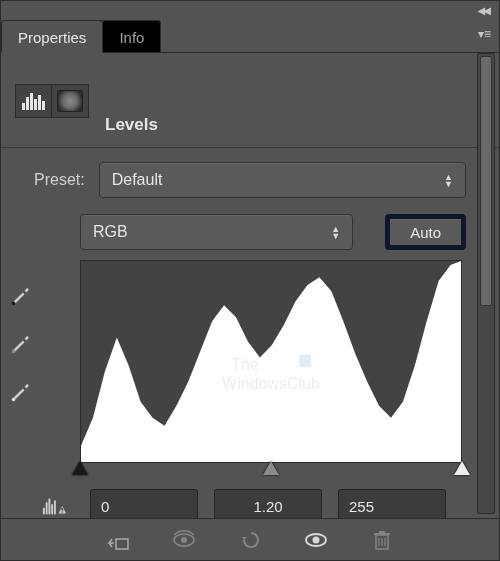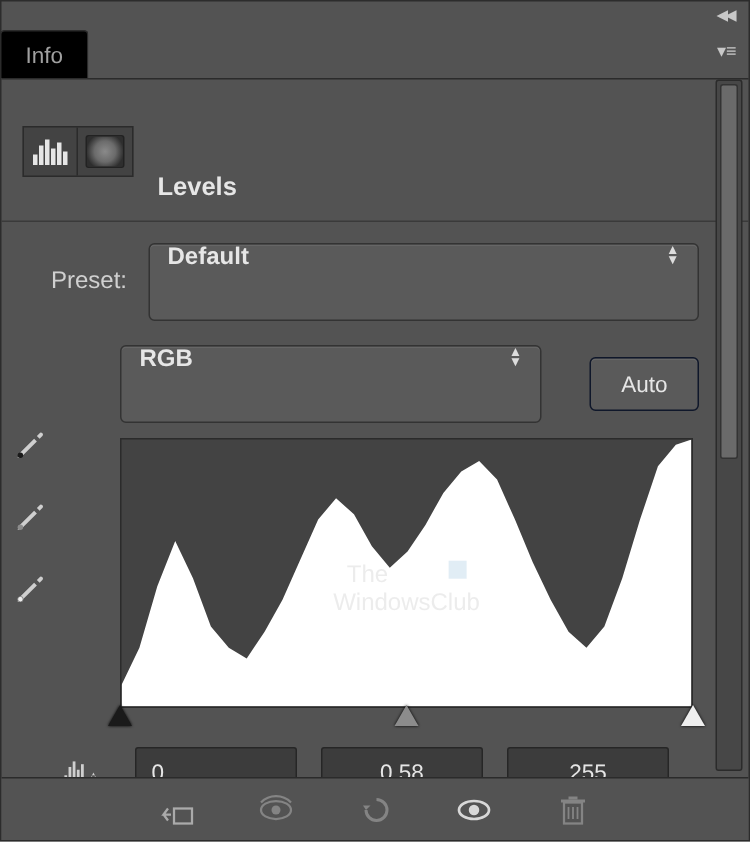--- a/index.html
+++ b/index.html
@@ -19,67 +19,68 @@
   .adj-icon-cell:last-child { border-right:none; }
   .levels-glyph svg { width:26px; height:20px; }
   .mask-thumb { width:26px; height:22px; background: radial-gradient(circle at 50% 50%, #8a8a8a 0%, #6b6b6b 45%, #2e2e2e 80%); border:1px solid #222; border-radius:2px;}
   .adj-title { color:#e6e6e6; font-size:17px; font-weight:600; margin-left:8px;margin-top:48px;}
 
   .hr { height:1px; background:#3a3a3a; margin:0 0 14px 0;}
 
   .content { padding:0 33px; position:relative; }
   .row { display:flex; align-items:center; margin-bottom:16px; gap:14px;}
   .label { color:#d0d0d0; font-size:16px;}
-  .select { flex:1; height:52px; background:#5a5a5a; border:1px solid #333; border-radius:4px; color:#e6e6e6; font-size:16px; padding:0 12px; display:flex; align-items:flex-start; justify-content:space-between; box-shadow: inset 0 1px 0 rgba(255,255,255,0.08); font-weight: bold;}
+  .select { flex:1; height:36px; background:#5a5a5a; border:1px solid #333; border-radius:4px; color:#e6e6e6; font-size:16px; padding:0 12px; display:flex; align-items:center; justify-content:space-between; box-shadow: inset 0 1px 0 rgba(255,255,255,0.08);}
   .updown { display:flex; flex-direction:column; line-height:6px; font-size:9px; color:#ddd; gap:1px;}
   .channel-row { display:flex; align-items:center; gap:32px; margin:0 0 10px 46px;}
   .channel-select { width:230px; }
-  .auto-btn { height:36px; padding:0 20px; background:#5a5a5a; border:1px solid #0f172a; border-radius:4px; color:#e6e6e6; font-size:15px; box-shadow: inset 0 1px 0 rgba(255,255,255,0.08);}
+  .auto-btn { height:36px; padding:0 20px; background:#5a5a5a; border:5px solid #0f172a; border-radius:4px; color:#e6e6e6; font-size:15px; box-shadow: inset 0 1px 0 rgba(255,255,255,0.08);}
 
   .pickers { position:absolute; left:6px; top:122px; display:flex; flex-direction:column; gap:22px;}
   .picker { width:26px; height:26px; display:flex; align-items:center; justify-content:center; }
   .picker svg{ width:22px; height:22px; }
 
-  .histogram-box { margin-left:46px; width:382px; height:180px; background:#434343; border:1px solid #2b2b2b; position:relative; overflow:hidden;}
+  .histogram-box { margin-left:46px; width:382px; height:203px; background:#434343; border:1px solid #2b2b2b; position:relative; overflow:hidden;}
   .histogram-box svg { position:absolute; left:0; top:0; width:100%; height:100%;}
   .watermark { position:absolute; left:50%; top:56%; transform:translate(-50%,-50%); color:rgba(200,200,200,0.35); font-size:16px; text-align:center; line-height:1.2; pointer-events:none;}
   .wm-sq { display:inline-block; width:12px; height:12px; background:rgba(180,210,230,0.4); vertical-align:top; margin-left:40px;}
 
   .slider-track { margin-left:46px; width:382px; height:18px; position:relative; margin-top:-2px; margin-bottom:10px;}
   .tri { position:absolute; top:0; width:0; height:0; border-left:8px solid transparent; border-right:8px solid transparent;}
   .tri.black { left:-8px; border-bottom:14px solid #1a1a1a;}
   .tri.gray  { left:calc(50% - 8px); border-bottom:14px solid #8c8c8c;}
   .tri.white { right:-8px; border-bottom:14px solid #eeeeee;}
   .tri.outline { filter: drop-shadow(0 0 1px #000);}
 
   .inputs-row { display:flex; align-items:center; margin-left:0; gap:16px; margin-bottom:14px;}
   .warn-icon { width:40px; display:flex; align-items:center; justify-content:center; gap:2px;}
   .warn-icon svg{ width:24px; height:20px;}
   .num-input { width:108px; height:34px; background:#3c3c3c; border:1px solid #262626; color:#e6e6e6; font-size:15px; padding:0 10px; border-radius:2px; display:flex; align-items:center;}
   .num-input.center { justify-content:center;}
-  .num-input.right { justify-content:center;}
+  .num-input.right { justify-content:flex-start;}
 
   .footer { position:absolute; left:0; right:0; bottom:0; height:42px; border-top:1px solid #2b2b2b; display:flex; align-items:center; justify-content:center; gap:38px; background:#535353;}
   .ficon { width:28px; height:24px; display:flex; align-items:center; justify-content:center; opacity:0.7;}
   .ficon.enabled { opacity:0.95;}
   .ficon svg { width:24px; height:22px;}
 
   .vscroll { position:absolute; right:4px; top:52px; bottom:46px; width:18px; background:#474747; border:1px solid #2b2b2b; border-radius:2px;}
   .vscroll .thumb{ position:absolute; left:2px; right:2px; top:2px; height:250px; background:#6a6a6a; border:1px solid #333; border-radius:2px;}
 </style>
 </head>
 <body>
 
 <div class="panel-wrap">
 
   <div class="topbar">
     <span class="collapse-icon">◀◀</span>
   </div>
 
   <div class="tabs-row">
+    <div class="tab active">Properties</div>
     <div class="tab inactive">Info</div>
     <div class="tabs-menu">▾≡</div>
   </div>
 
   <div class="adj-header">
     <div class="adj-icon-box">
       <div class="adj-icon-cell levels-glyph">
         <svg viewBox="0 0 26 20">
             <g fill="#e6e6e6">
               <rect x="1" y="12" width="3" height="7"></rect>
@@ -173,21 +174,21 @@
             </g>
             <path d="M18 18 L22 10 L26 18 Z" fill="#cfcfcf"></path>
             <rect x="21" y="12" width="2" height="3" fill="#535353"></rect>
             <rect x="21" y="16" width="2" height="1" fill="#535353"></rect>
           </svg>
       </div>
       <div class="num-input">
           <span>0</span>
         </div>
       <div class="num-input center">
-          <span>0.58</span>
+          <span>1.20</span>
         </div>
       <div class="num-input right">
           <span>255</span>
         </div>
     </div>
 
   </div>
 
   <div class="vscroll">
     <div class="thumb"></div>

